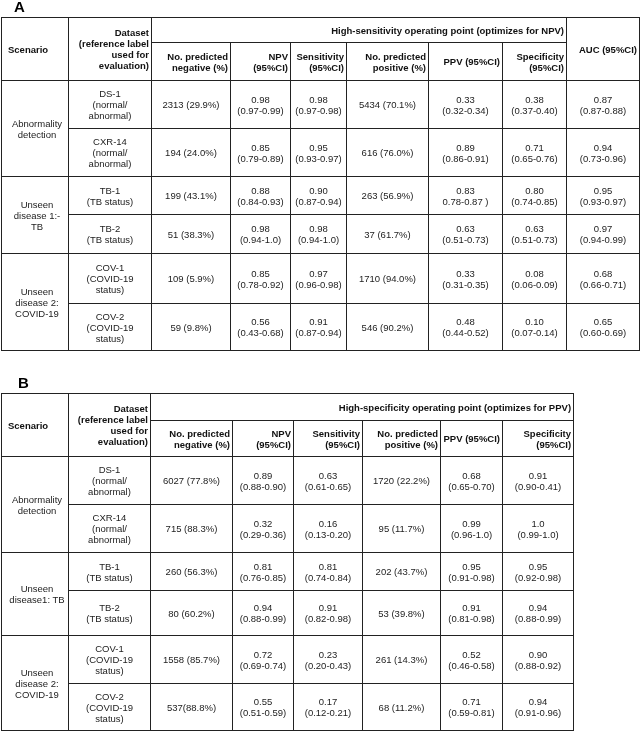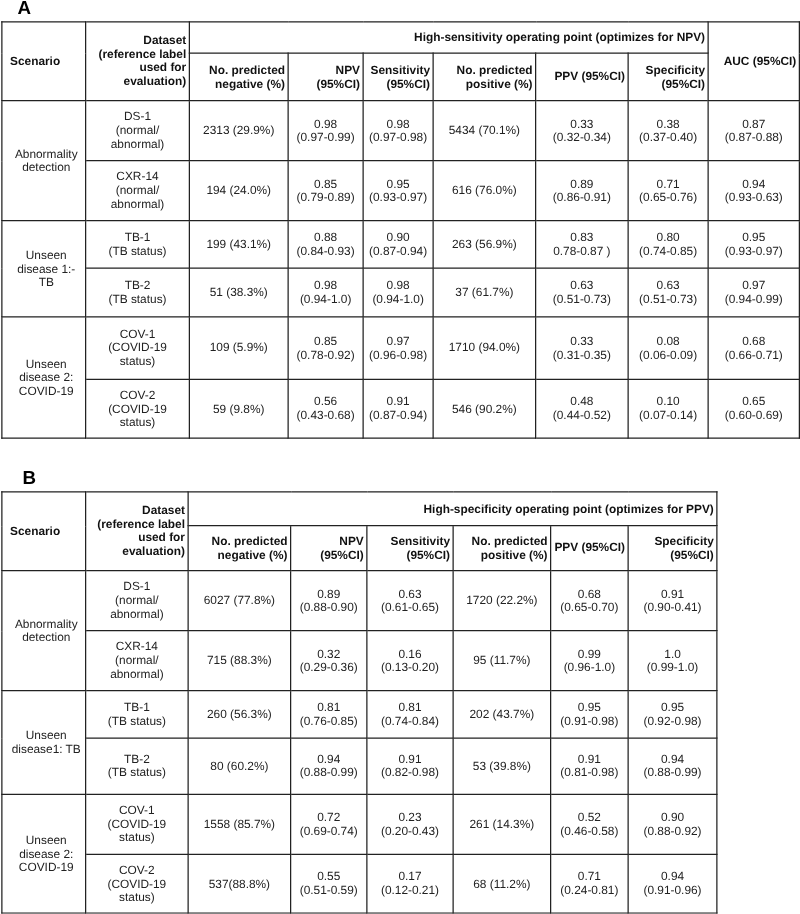--- a/index.html
+++ b/index.html
@@ -96,21 +96,21 @@
     <td>
           <span class="v">0.89</span>
           <span class="ci">(0.86-0.91)</span>
         </td>
     <td>
           <span class="v">0.71</span>
           <span class="ci">(0.65-0.76)</span>
         </td>
     <td>
           <span class="v">0.94</span>
-          <span class="ci">(0.93-0.63)</span>
+          <span class="ci">(0.73-0.96)</span>
         </td>
   </tr>
 
   <tr style="height:38px">
     <td class="scenario" rowspan="2">Unseen disease 1:- TB</td>
     <td>
           <span class="v">TB-1</span>
           <span class="ci">(TB status)</span>
         </td>
     <td>199 (43.1%)</td>
@@ -393,21 +393,21 @@
           <span class="v">0.55</span>
           <span class="ci">(0.51-0.59)</span>
         </td>
     <td>
           <span class="v">0.17</span>
           <span class="ci">(0.12-0.21)</span>
         </td>
     <td>68 (11.2%)</td>
     <td>
           <span class="v">0.71</span>
-          <span class="ci">(0.24-0.81)</span>
+          <span class="ci">(0.59-0.81)</span>
         </td>
     <td>
           <span class="v">0.94</span>
           <span class="ci">(0.91-0.96)</span>
         </td>
   </tr>
 </tbody>
   </table>
 
 </body></html>

